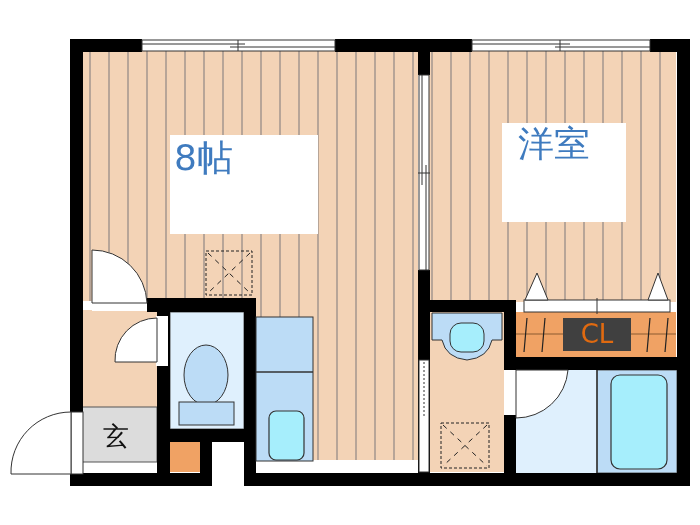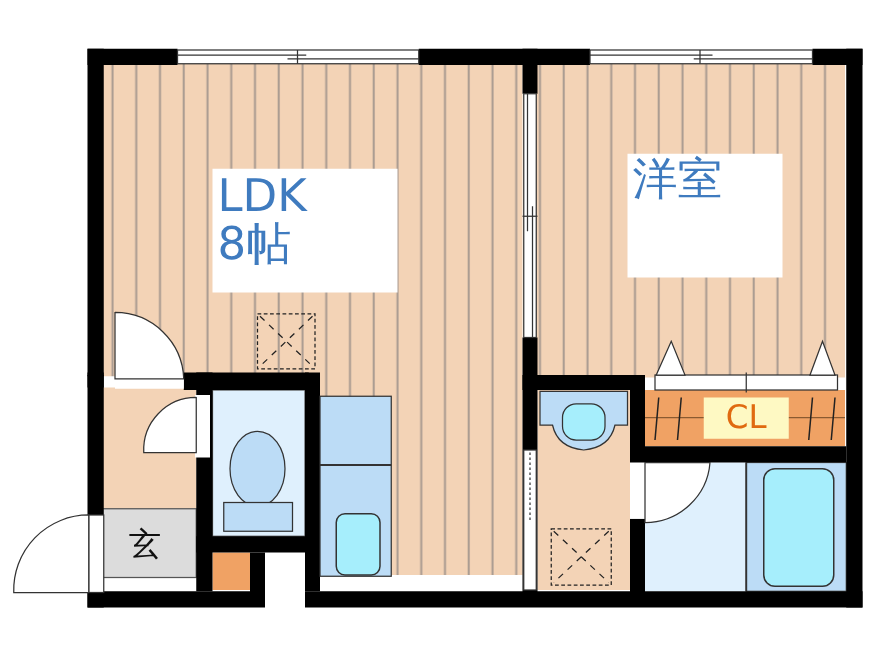--- a/index.html
+++ b/index.html
@@ -1,21 +1,21 @@
 <!DOCTYPE html>
 <html><head>
 <meta charset="utf-8">
 <style>
   html, body { margin:0; padding:0; background:#ffffff; }
   body { width:700px; height:525px; position:relative; overflow:hidden; font-family:"DejaVu Sans", sans-serif; }
   #plan { position:absolute; left:0; top:0; }
   .label-box { position:absolute; background:#ffffff; color:#3f7bbf; line-height:1.05; font-family:"DejaVu Sans", sans-serif; }
   .ldk-label { left:170px; top:135px; width:148px; height:99px; font-size:36px; padding:4px 0 0 4px; box-sizing:border-box; }
-  .yo-label  { left:502px; top:123px; width:124px; height:99px; font-size:36px; padding:2px 0 0 4px; box-sizing:border-box; }
-  .cl-label  { position:absolute; left:563px; top:318px; width:68px; height:33px; background:#fef9c3; color:#e06a10; font-size:26px; text-align:center; line-height:33px; }
+  .yo-label  { left:502px; top:123px; width:124px; height:99px; font-size:36px; padding:2px 0 0 16px; box-sizing:border-box; }
+  .cl-label  { position:absolute; left:563px; top:318px; width:68px; height:33px; background:#404040; color:#e06a10; font-size:26px; text-align:center; line-height:33px; }
   .genkan-label { position:absolute; left:98px; top:418px; width:36px; height:36px; color:#111; font-size:26px; text-align:center; line-height:36px; }
 </style>
 </head>
 <body>
 
 <svg id="plan" width="700" height="525" viewBox="0 0 700 525">
   <defs>
     <pattern id="wood" width="19" height="10" patternUnits="userSpaceOnUse">
       <rect width="19" height="10" fill="#f3d3b6"></rect>
       <line x1="14" y1="0" x2="14" y2="10" stroke="#a89a90" stroke-width="1.6"></line>
@@ -157,21 +157,20 @@
     <line x1="250" y1="253" x2="208" y2="293" stroke-dasharray="5,5"></line>
   </g>
   <g stroke="#222" stroke-width="1" fill="none">
     <rect x="441" y="423" width="48" height="45" stroke-dasharray="3,2"></rect>
     <line x1="443" y1="425" x2="487" y2="466" stroke-dasharray="5,5"></line>
     <line x1="487" y1="425" x2="443" y2="466" stroke-dasharray="5,5"></line>
   </g>
 </svg>
 
 <div class="label-box ldk-label">
-  <div>LDK</div>
   <div>8帖</div>
 </div>
 
 <div class="label-box yo-label">
   <div>洋室</div>
 </div>
 
 <div class="cl-label">CL</div>
 <div class="genkan-label">玄</div>
 

